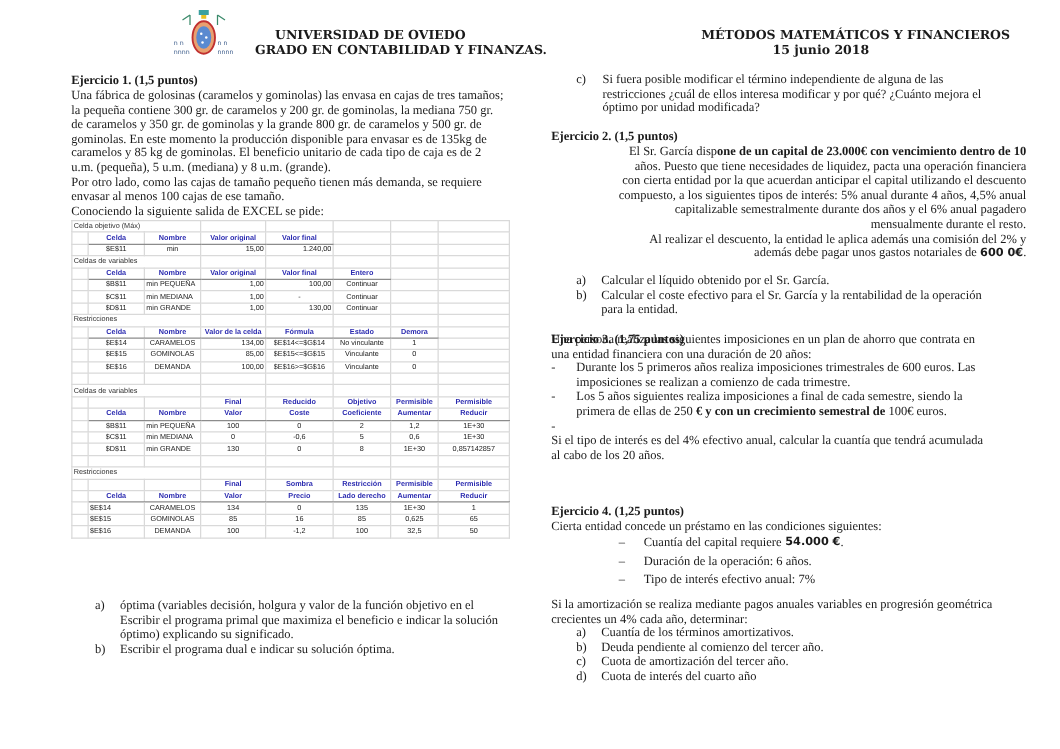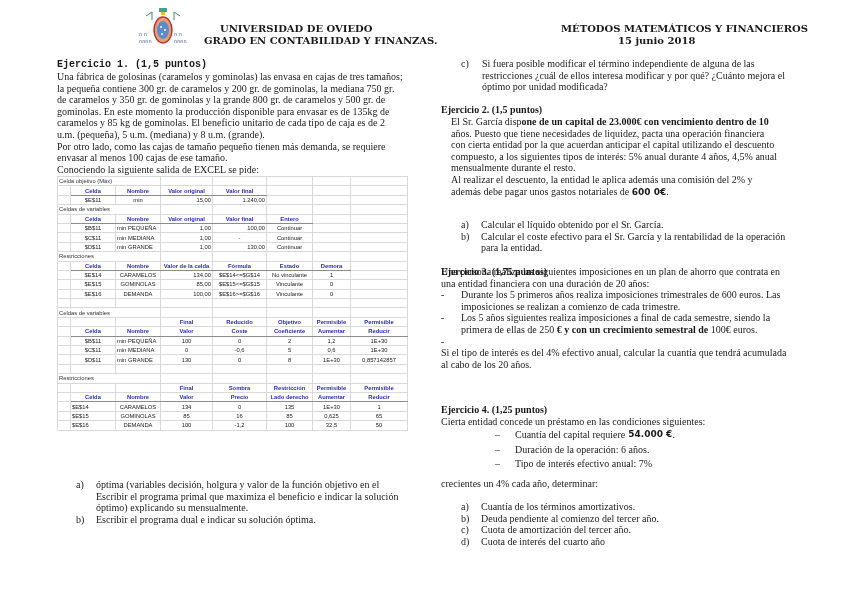--- a/index.html
+++ b/index.html
@@ -39,21 +39,21 @@
     <text x="1" y="37" font-size="5" fill="#3a5a8a" font-family="DejaVu Sans, sans-serif">nnnn</text>
     <text x="36" y="30" font-size="5" fill="#3a5a8a" font-family="DejaVu Sans, sans-serif">n n</text>
     <text x="36" y="37" font-size="5" fill="#3a5a8a" font-family="DejaVu Sans, sans-serif">nnnn</text>
   </svg>
 </div>
 <div class="abs hdr" style="left:220px;top:23px;">UNIVERSIDAD DE OVIEDO</div>
 <div class="abs hdr" style="left:204px;top:35px;">GRADO EN CONTABILIDAD Y FINANZAS.</div>
 <div class="abs hdr" style="left:561px;top:23px;">MÉTODOS MATEMÁTICOS Y FINANCIEROS</div>
 <div class="abs hdr" style="left:618px;top:35px;text-align:right;">15 junio 2018</div>
 
-<div class="abs h" style="left:57px;top:59px;font-family:Liberation Mono, monospace;">Ejercicio 1.  (1,5 puntos)</div>
+<div class="abs h" style="left:57px;top:59px;">Ejercicio 1.  (1,5 puntos)</div>
 <div class="abs p" style="left:57px;top:71px;width:370px;">
   <div>Una fábrica de golosinas (caramelos y gominolas) las envasa en cajas de tres tamaños;</div>
   <div>la pequeña contiene 300 gr. de caramelos y 200 gr. de gominolas, la mediana  750 gr.</div>
   <div>de caramelos y 350 gr. de gominolas  y la grande 800 gr. de caramelos y 500 gr. de</div>
   <div>gominolas.  En este momento la producción disponible para envasar es de 135kg de</div>
   <div>caramelos y 85 kg de gominolas. El beneficio unitario de cada tipo de caja es de 2</div>
   <div>u.m. (pequeña), 5 u.m. (mediana) y 8 u.m. (grande).</div>
   <div>Por otro lado, como las cajas de tamaño pequeño tienen más demanda, se requiere</div>
   <div>envasar al menos 100 cajas de ese tamaño.</div>
   <div>Conociendo la siguiente salida de EXCEL se pide:</div>
@@ -333,46 +333,47 @@
       </tr>
 </tbody>
   </table>
 
 <div class="lst" style="left:76px;top:479px;width:340px;">
   <div class="it">
       <span class="lb">a)</span>
       <div>
         <div>óptima (variables decisión, holgura y valor de la función objetivo en el</div>
         <div>Escribir el programa primal que maximiza el beneficio e indicar la solución</div>
-        <div>óptimo) explicando su mensualmente.</div>
+        <div>óptimo) explicando su significado.</div>
       </div>
     </div>
   <div class="it">
       <span class="lb">b)</span>
       <div>Escribir el programa dual e indicar su solución óptima.</div>
     </div>
 </div>
 
 <div class="lst" style="left:461px;top:58px;width:340px;">
   <div class="it">
       <span class="lb" style="width:21px">c)</span>
       <div>
         <div>Si fuera posible modificar el término independiente de alguna de las</div>
         <div>restricciones ¿cuál de ellos interesa modificar y por qué?  ¿Cuánto mejora el</div>
         <div>óptimo por unidad modificada?</div>
       </div>
     </div>
 </div>
 
 <div class="abs h" style="left:441px;top:104px;">Ejercicio 2. (1,5 puntos)</div>
-<div class="abs p" style="left:451px;top:116px;width:360px;">
+<div class="abs p" style="left:461px;top:116px;width:360px;text-align:right;">
   <div><span>El Sr. García disp</span><span class="b" style="font-family:'Liberation Serif',serif;font-size:10px;">one de un capital de 23.000€ con vencimiento dentro de 10</span></div>
   <div>años. Puesto que tiene necesidades de liquidez, pacta una operación financiera</div>
   <div>con cierta entidad por la que acuerdan anticipar el capital utilizando el descuento</div>
   <div>compuesto, a los siguientes tipos de interés: 5% anual durante 4 años, 4,5% anual</div>
+  <div>capitalizable semestralmente durante dos años y el 6% anual pagadero</div>
   <div>mensualmente durante el resto.</div>
   <div>Al realizar el descuento, la entidad le aplica además una comisión del 2% y</div>
   <div><span>además debe pagar unos gastos notariales de </span><span class="b">600 0€</span><span>.</span></div>
 </div>
 <div class="lst" style="left:461px;top:219px;width:360px;">
   <div class="it">
       <span class="lb">a)</span>
       <div>Calcular el líquido obtenido por el Sr. García.</div>
     </div>
   <div class="it">
@@ -421,20 +422,21 @@
   <div style="display:flex;margin-bottom:3px;">
       <span style="width:20px;flex:none;">–</span>
       <span>Duración de la operación: 6 años.</span>
     </div>
   <div style="display:flex;">
       <span style="width:20px;flex:none;">–</span>
       <span>Tipo de interés efectivo anual: 7%</span>
     </div>
 </div>
 <div class="abs p" style="left:441px;top:478px;width:390px;">
+  <div>Si la amortización se realiza mediante pagos anuales variables en progresión geométrica</div>
   <div>crecientes  un 4% cada año, determinar:</div>
 </div>
 <div class="lst" style="left:461px;top:501px;width:340px;">
   <div class="it">
       <span class="lb">a)</span>
       <span>Cuantía de los términos amortizativos.</span>
     </div>
   <div class="it">
       <span class="lb">b)</span>
       <span>Deuda pendiente al comienzo del tercer año.</span>

